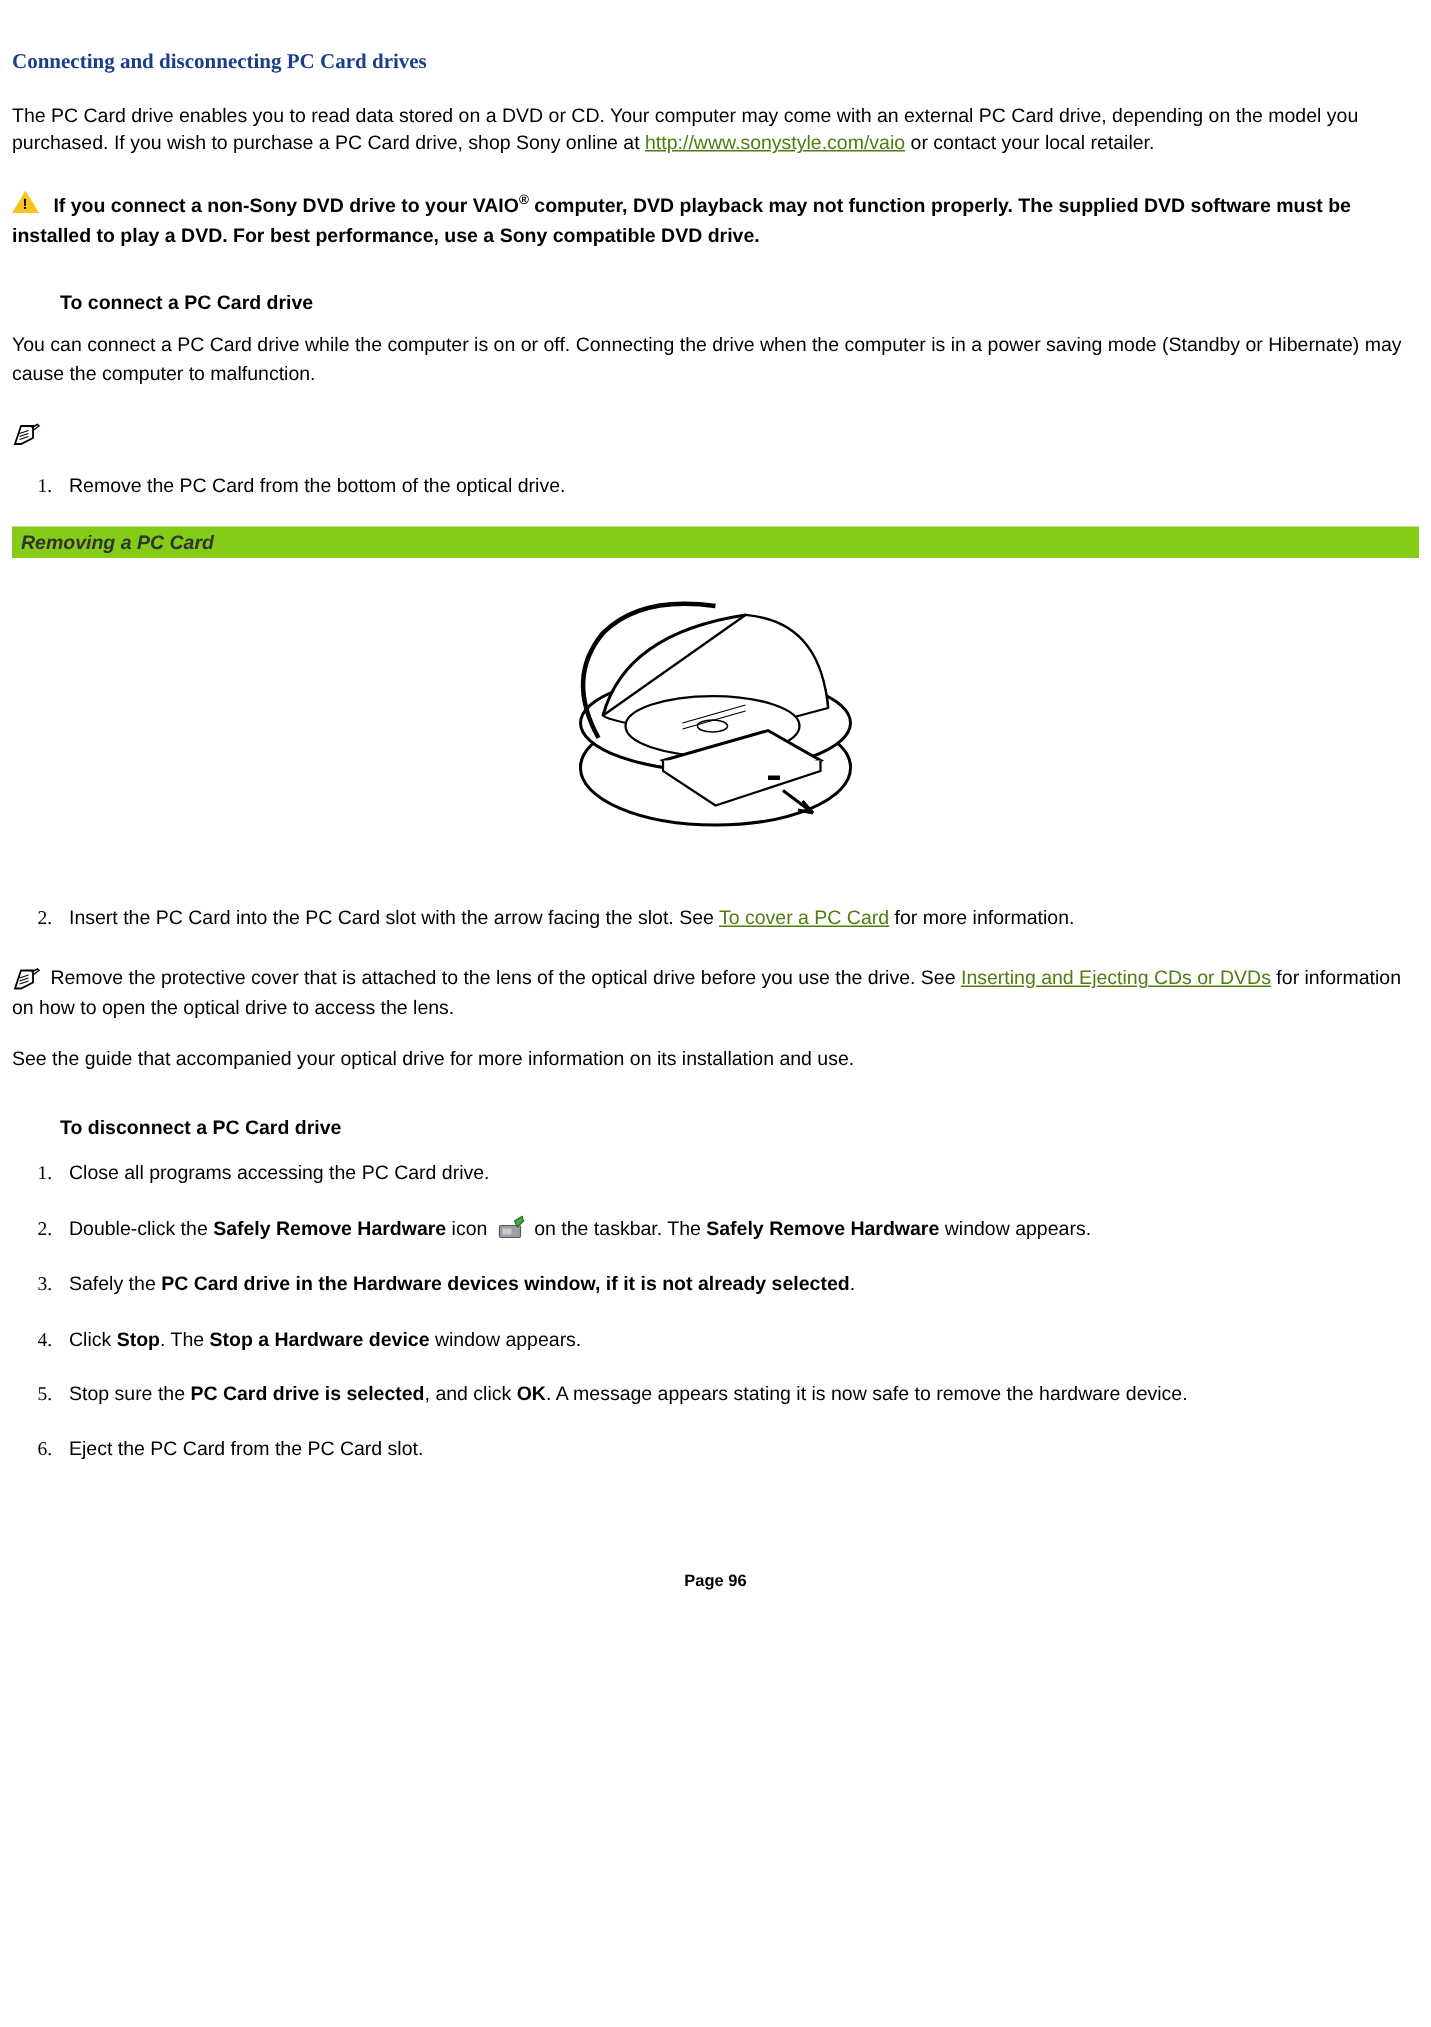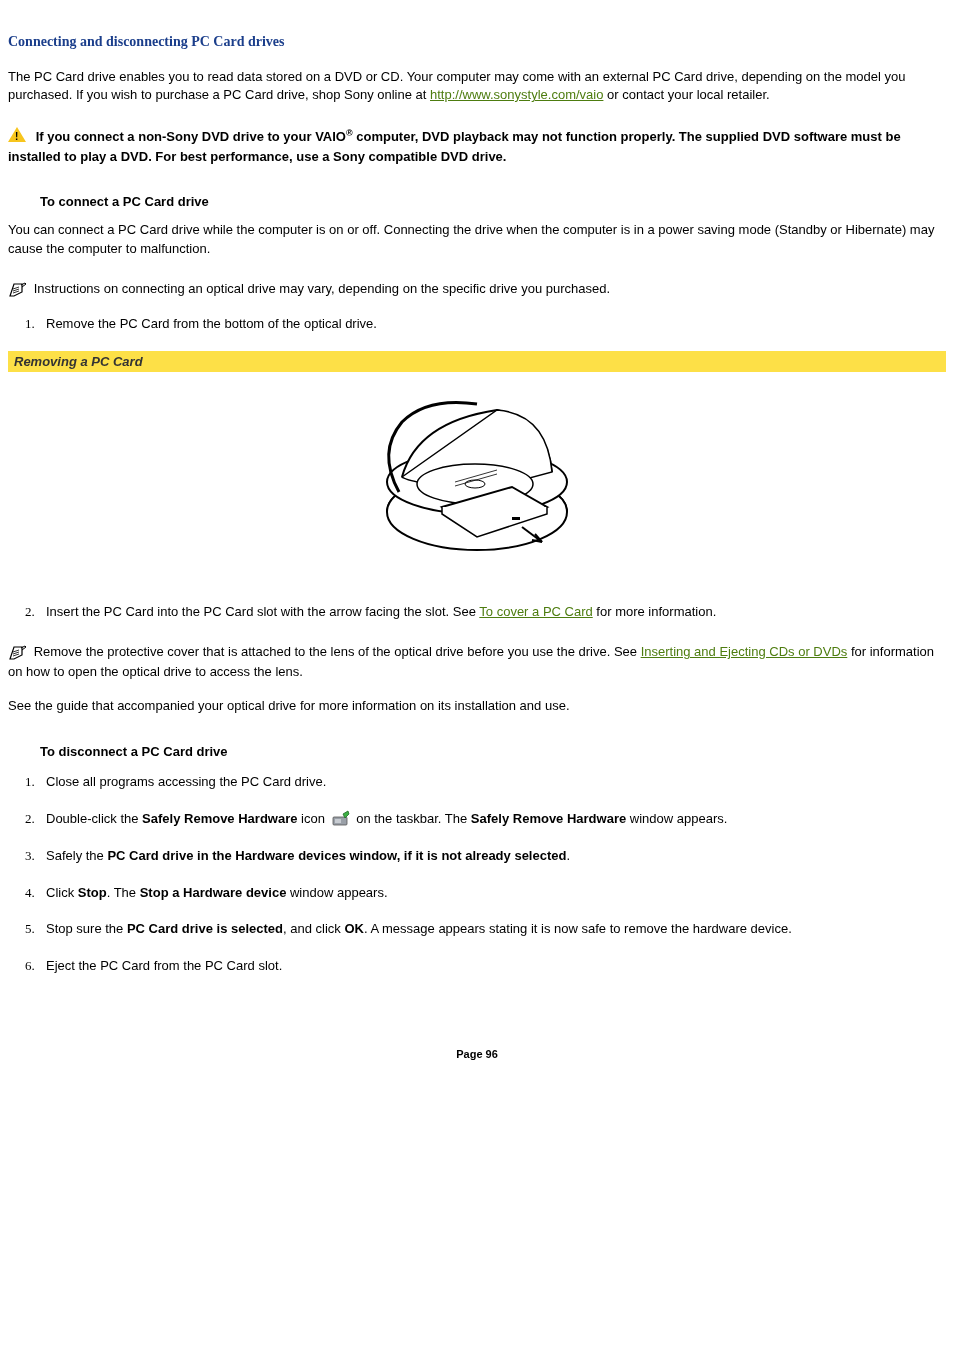--- a/index.html
+++ b/index.html
@@ -68,21 +68,21 @@
     font-family: Verdana, Arial, sans-serif;
     margin-bottom: 18px;
     padding-left: 8px;
     line-height: 1.45;
   }
   ol.steps li::marker {
     font-family: "Times New Roman", serif;
     font-size: 13px;
   }
   .caption-bar {
-    background: #fde047;
+    background: #84cc16;
     font-style: italic;
     font-weight: bold;
     color: #333;
     padding: 3px 6px;
     margin: 8px 0 6px 0;
     font-size: 13px;
   }
   .figure {
     text-align: center;
     margin: 10px 0 28px 0;
@@ -127,21 +127,20 @@
 <p class="plain">You can connect a PC Card drive while the computer is on or off. Connecting the drive when the computer is in a power saving mode (Standby or Hibernate) may cause the computer to malfunction.</p>
 
 <p class="note-line">
   <span class="note-icon">
     <svg width="20" height="16" viewBox="0 0 20 16">
       <path d="M2 14 L6 2 L14 2 L14 10 L6 14 Z" fill="none" stroke="#000" stroke-width="1.2"></path>
       <path d="M5 7 L11 5 M5 9 L11 7 M5 11 L11 9" stroke="#000" stroke-width="0.8"></path>
       <path d="M13 3 L17 1 L18 2 L14 5" fill="none" stroke="#000" stroke-width="1"></path>
     </svg>
   </span>
-  <span>Instructions on connecting an optical drive may vary, depending on the specific drive you purchased.</span>
 </p>
 
 <ol class="steps">
   <li>Remove the PC Card from the bottom of the optical drive.</li>
 </ol>
 
 <div class="caption-bar">Removing a PC Card</div>
 
 <div class="figure">
   <svg width="260" height="190" viewBox="0 0 260 190">

